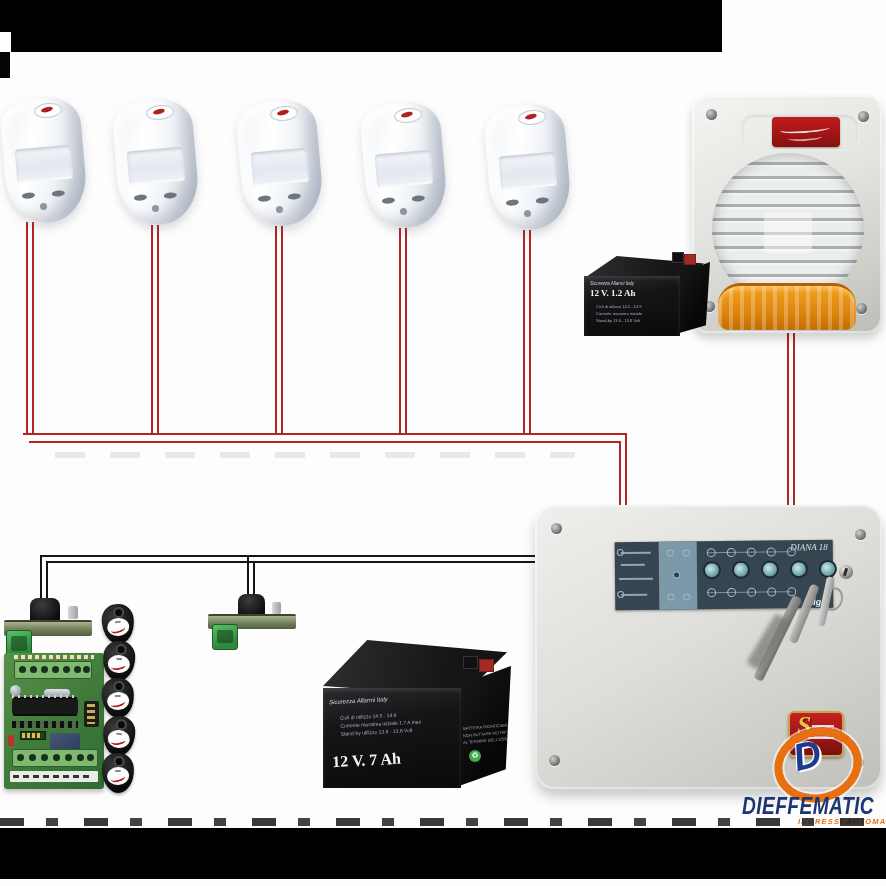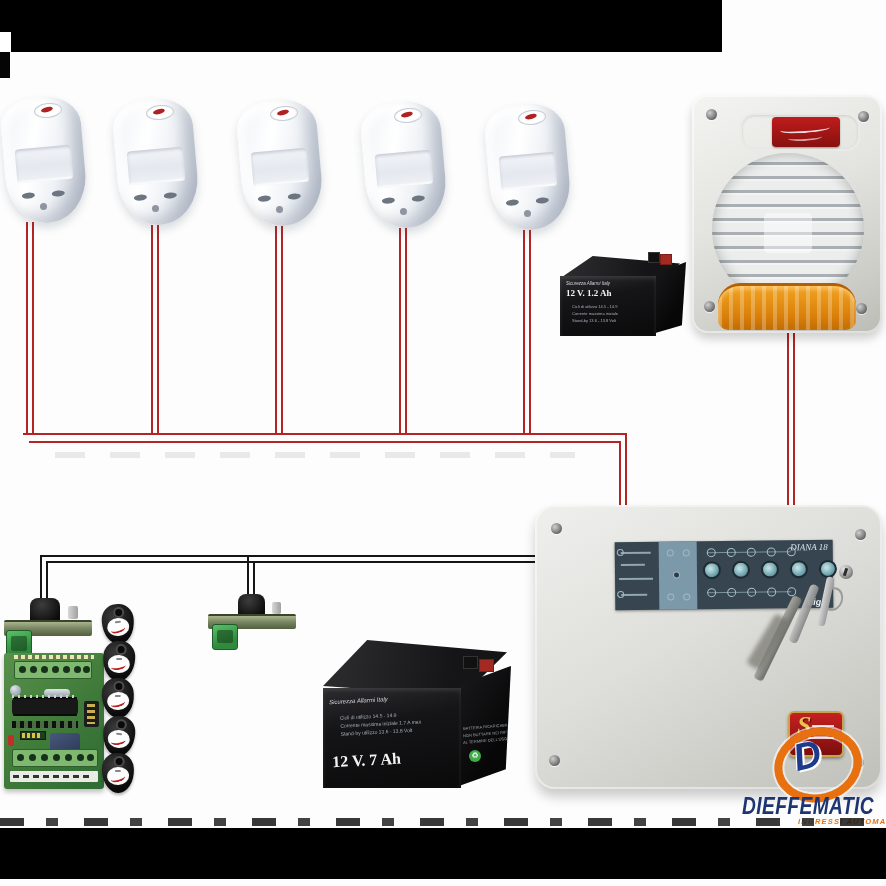--- a/index.html
+++ b/index.html
@@ -283,21 +283,21 @@
     <div class="siren-recess"></div>
     <div class="siren-label">
         <i></i>
         <i></i>
       </div>
     <div class="siren-grille"></div>
     <div class="siren-grille-tag"></div>
     <div class="siren-lens"></div>
   </div>
 
-  <div class="battery" style="left:556px;top:240px;width:132px;height:100px">
+  <div class="battery" style="left:580px;top:240px;width:132px;height:100px">
     <div class="bat-top" style="left:6px;top:16px;width:118px;height:34px;clip-path:polygon(0 62%,26% 0,100% 22%,76% 100%)"></div>
     <div class="bat-side" style="left:96px;top:22px;width:34px;height:72px;clip-path:polygon(0 18%,100% 0,88% 88%,0 100%)"></div>
     <div class="bat-front" style="left:4px;top:36px;width:96px;height:60px">
       <div class="b-brand" style="left:6px;top:5px;font-size:4.5px">Sicurezza Allarmi Italy</div>
       <div class="b-rating" style="left:6px;top:12px;font-size:9px">12 V. 1.2 Ah</div>
       <div class="b-spec" style="left:12px;top:28px;font-size:4px">Cicli di utilizzo 14.5 - 14.9</div>
       <div class="b-spec" style="left:12px;top:35px;font-size:4px">Corrente massima iniziale</div>
       <div class="b-spec" style="left:12px;top:42px;font-size:4px">Stand-by 13.6 - 13.8 Volt</div>
     </div>
     <div class="bat-term" style="left:92px;top:12px;width:10px;height:9px"></div>

